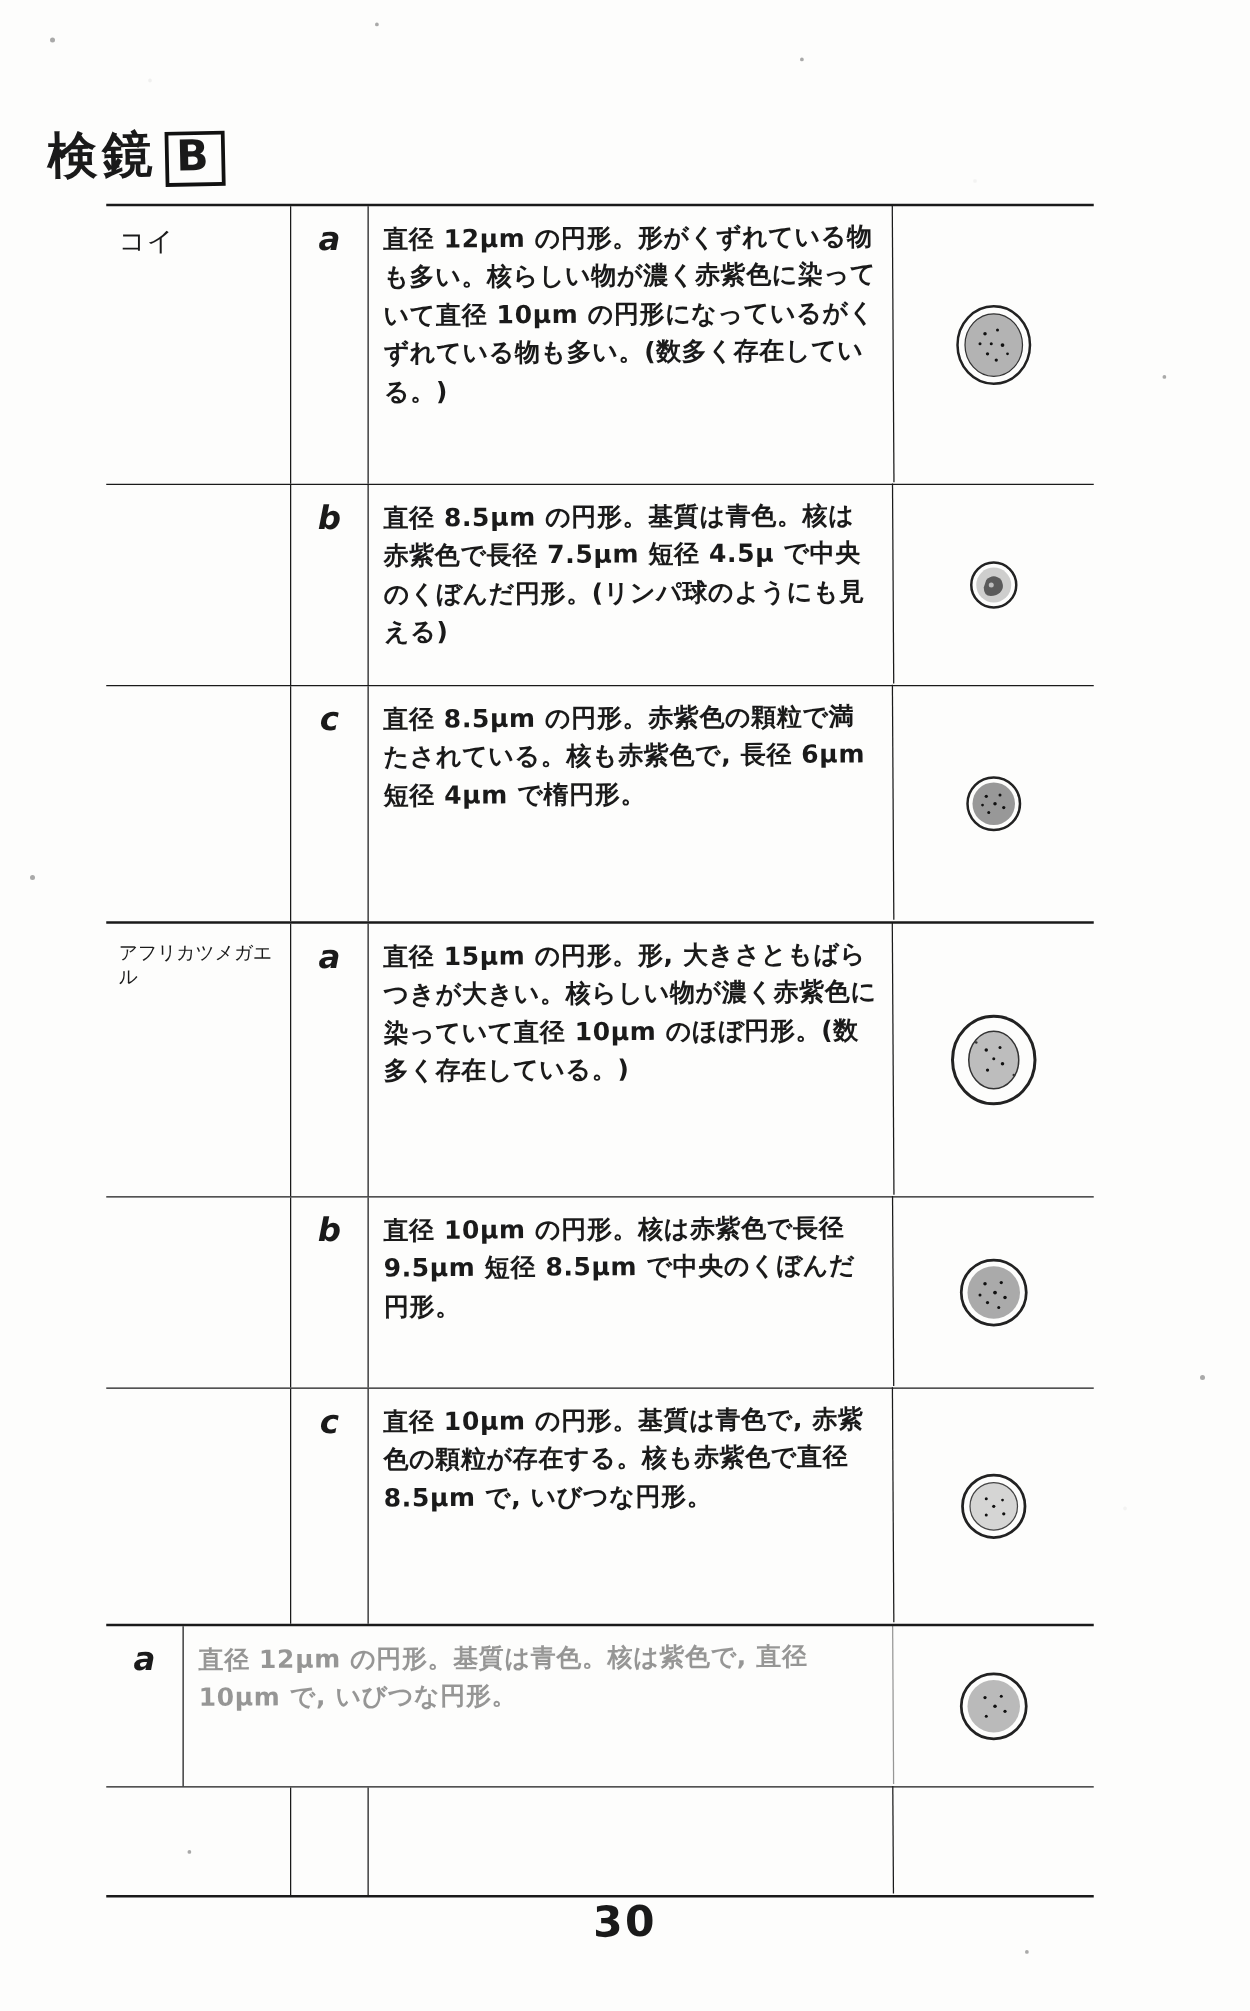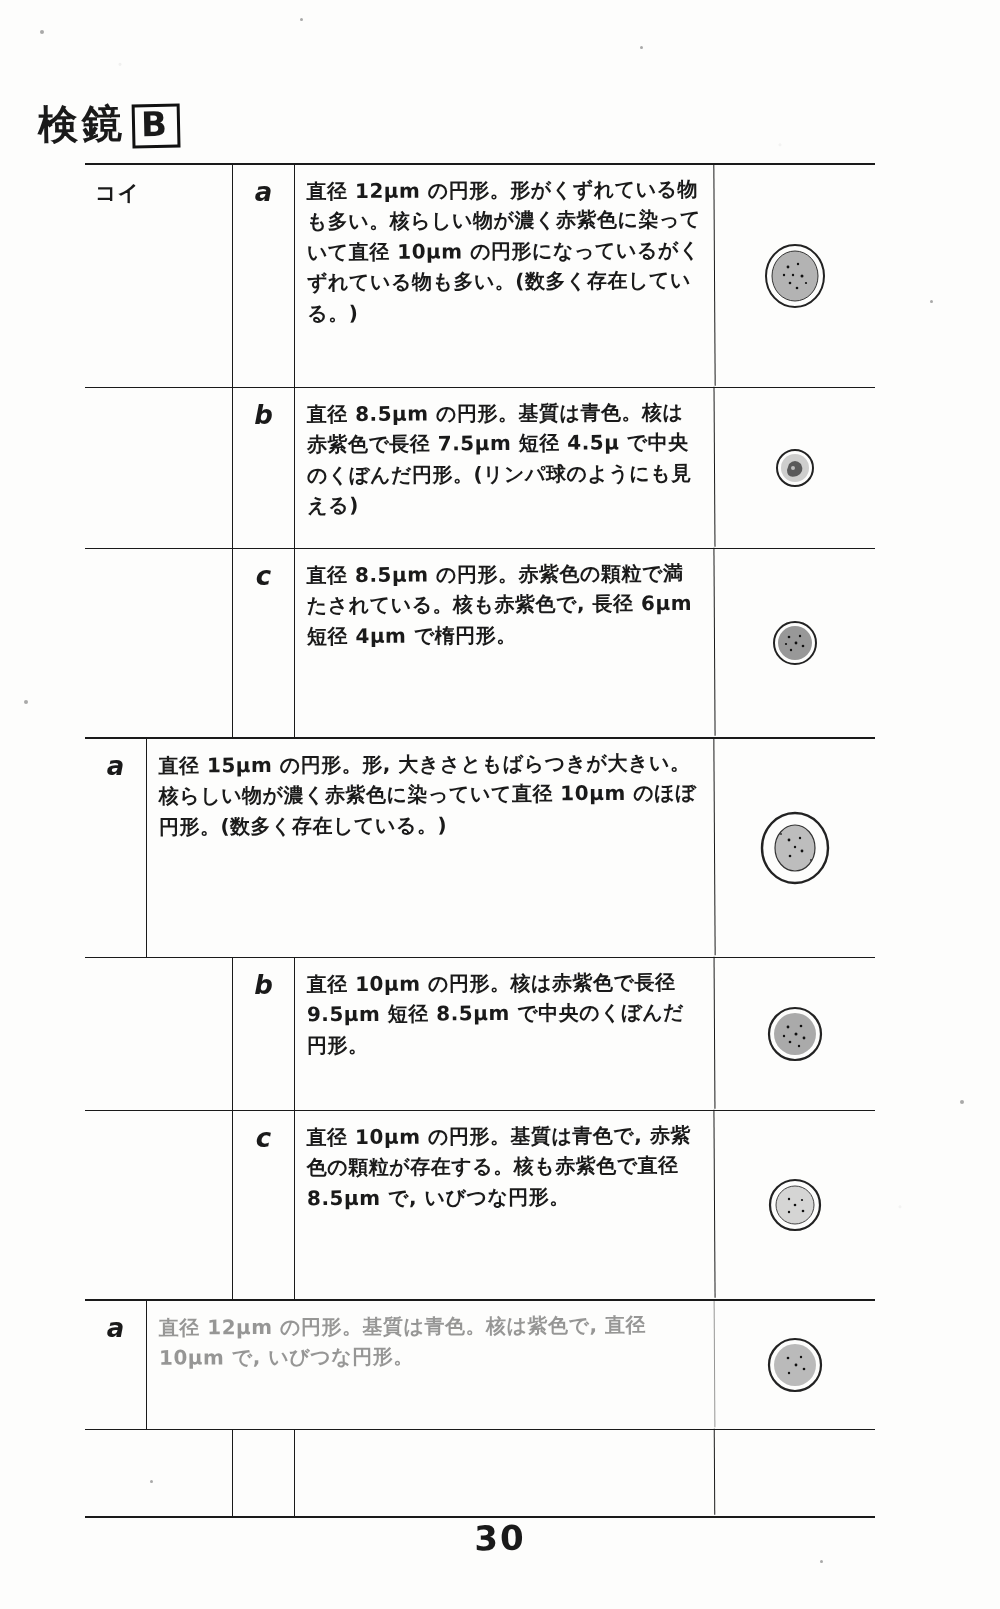--- a/index.html
+++ b/index.html
@@ -76,21 +76,21 @@
   }
   .row:last-child { border-bottom: none; }
 
   .c-species {
     width: 148px;
     flex: 0 0 148px;
     border-right: 1.5px solid #1a1a1a;
     padding: 14px 4px 4px 10px;
     box-sizing: border-box;
     font-size: 21px;
-    font-weight: 700;
+    font-weight: 400;
     letter-spacing: 1px;
   }
   .c-species.small { font-size: 15px; letter-spacing: 0px; }
   .c-label {
     width: 62px;
     flex: 0 0 62px;
     border-right: 1.5px solid #1a1a1a;
     box-sizing: border-box;
     font-size: 26px;
     font-weight: 700;
@@ -205,20 +205,21 @@
             <circle cx="34" cy="33" r="1.4" fill="#111"></circle>
               <circle cx="24" cy="34" r="1.1" fill="#111"></circle>
           </svg>
         </div>
       </div>
     </div>
 
     <div class="grp">
 
       <div class="row" style="min-height:218px;">
+        <div class="c-species small">アフリカツメガエル</div>
         <div class="c-label">a</div>
         <div class="c-desc">直径 15μm の円形。形, 大きさともばらつきが大きい。核らしい物が濃く赤紫色に染っていて直径 10μm のほぼ円形。(数多く存在している。)</div>
         <div class="c-draw">
           <svg class="cellimg" width="100" height="100" viewBox="0 0 100 100">
             <ellipse cx="50" cy="50" rx="33" ry="35" fill="none" stroke="#222" stroke-width="2.4"></ellipse>
             <ellipse cx="50" cy="50" rx="20" ry="23" fill="#888" opacity=".55"></ellipse>
             <ellipse cx="50" cy="50" rx="20" ry="23" fill="none" stroke="#333" stroke-width="1.2"></ellipse>
             <circle cx="44" cy="42" r="1.4" fill="#111"></circle>
               <circle cx="55" cy="40" r="1.2" fill="#111"></circle>
             <circle cx="57" cy="53" r="1.4" fill="#111"></circle>

